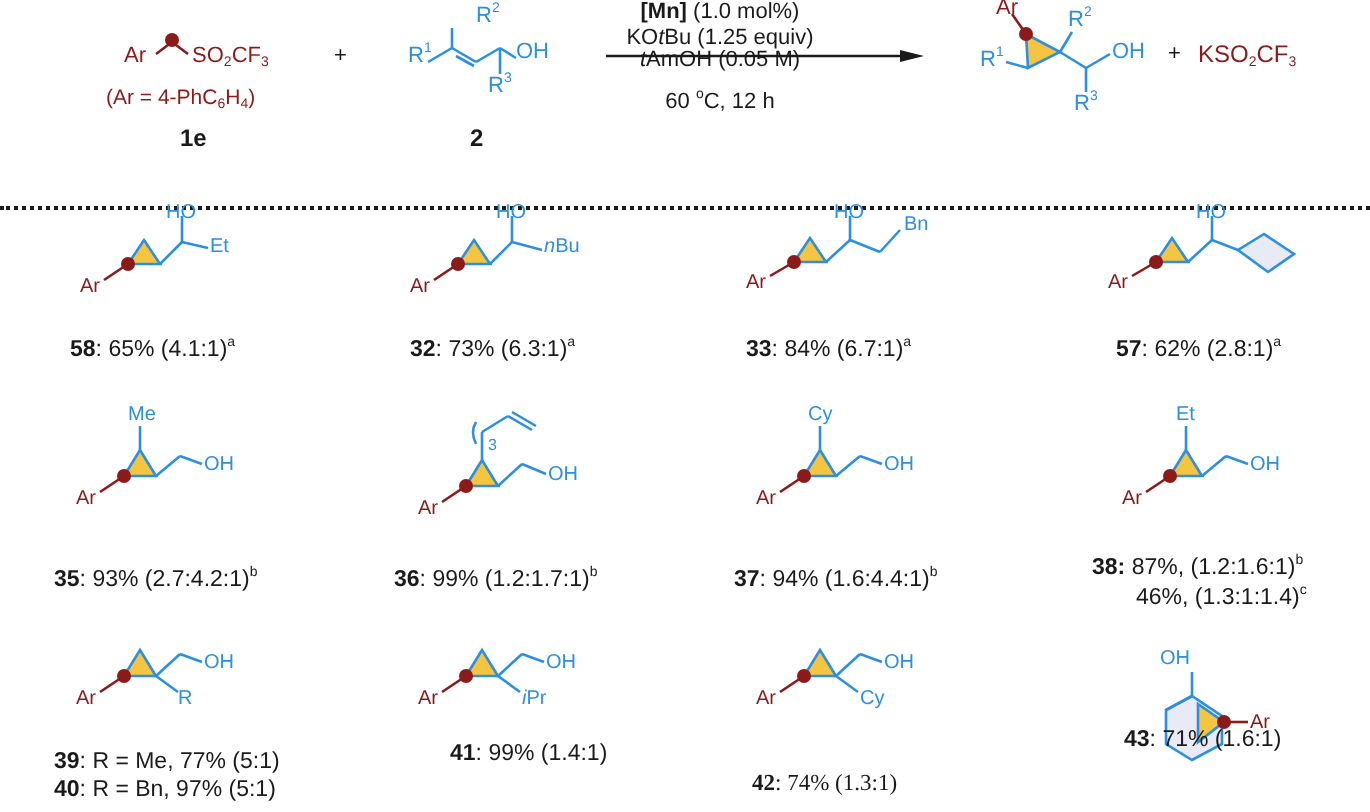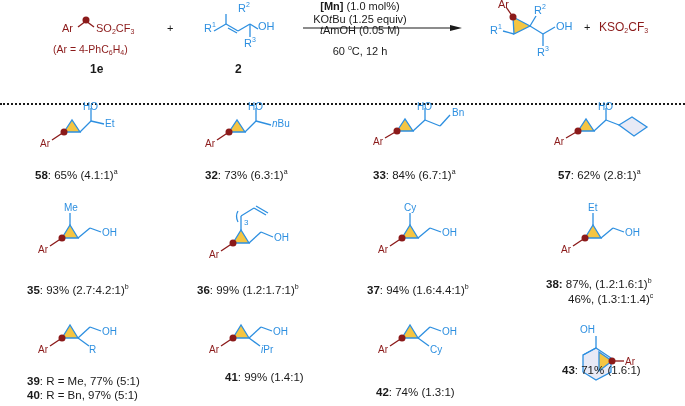--- a/index.html
+++ b/index.html
@@ -291,14 +291,14 @@
 <div class="txt blue" style="left:442px;top:325px;font-size:10px;">OH</div>
 <div class="txt blue" style="left:430px;top:343px;font-size:10px;">Cy</div>
 <div class="txt red" style="left:378px;top:343px;font-size:10px;">Ar</div>
 
 <div class="txt blue" style="left:580px;top:323px;font-size:10px;">OH</div>
 <div class="txt red" style="left:625px;top:355px;font-size:10px;">Ar</div>
 
 <div class="cap" style="left:27px;top:374px;"><b>39</b>: <span>R = Me, 77% (5:1)</span></div>
 <div class="cap" style="left:27px;top:388px;"><b>40</b>: <span>R = Bn, 97% (5:1)</span></div>
 <div class="cap" style="left:197px;top:370px;margin-left:28px;"><b>41</b>: <span>99%</span> <span>(1.4:1)</span></div>
-<div class="cap" style="left:376px;top:385px;"><b>42</b>: <span>74%</span> <span>(1.3:1)</span></div>
+<div class="cap" style="left:376px;top:385px;font-family:Liberation Serif, serif;"><b>42</b>: <span>74%</span> <span>(1.3:1)</span></div>
 <div class="cap" style="left:562px;top:363px;"><b>43</b>: <span>71%</span> <span>(1.6:1)</span></div>
 
 </body></html>

